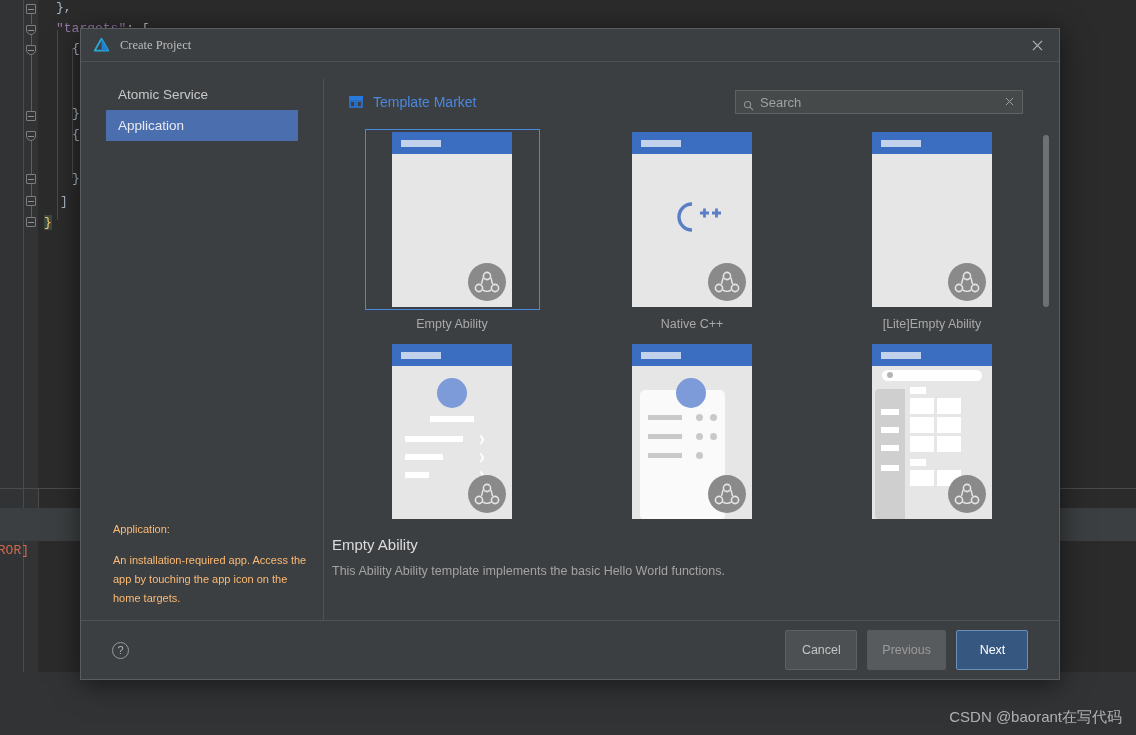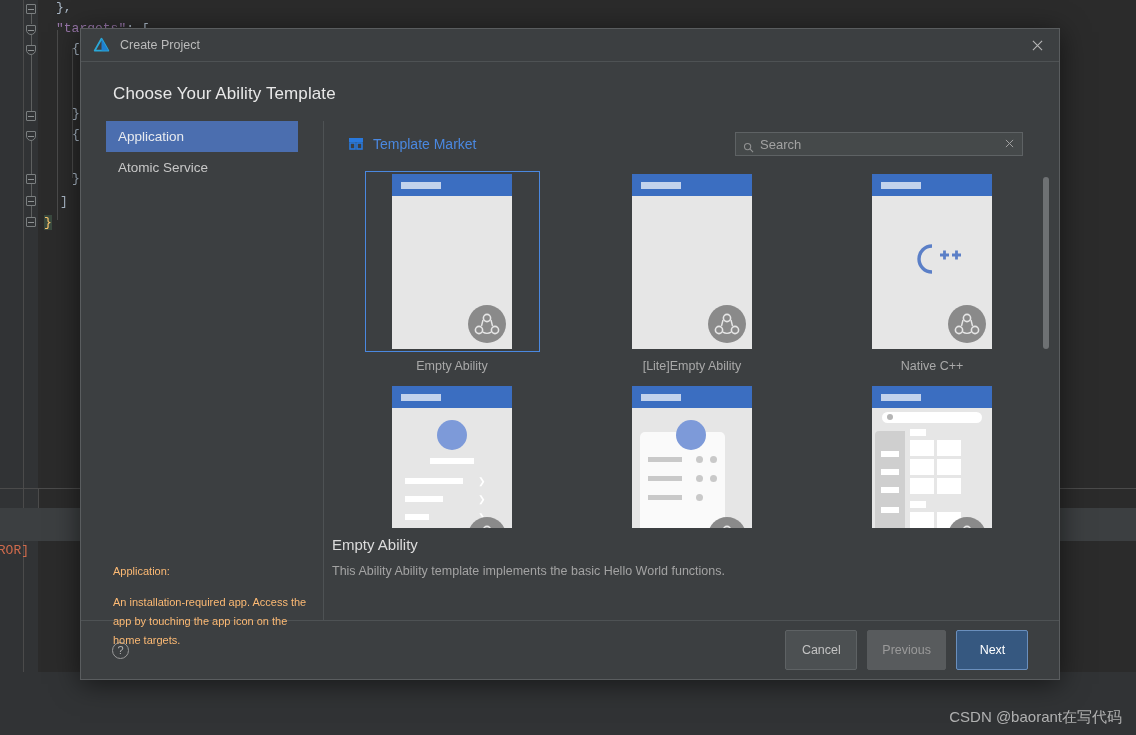--- a/index.html
+++ b/index.html
@@ -111,20 +111,21 @@
     display: flex;
     align-items: center;
     padding: 0 0 0 12px;
     flex: none;
   }
   .app-icon { width: 17px; height: 17px; flex: none; }
   .titlebar-title {
     margin-left: 10px;
     font-size: 12.5px;
     color: #bbbbbb;
+    font-family: Liberation Serif, serif;
   }
   .titlebar-spacer { flex: 1; }
   .close-btn {
     width: 44px; height: 32px;
     display: flex; align-items: center; justify-content: center;
     color: #b6b6b6;
     font-size: 15px;
     line-height: 1;
   }
 
@@ -467,31 +468,30 @@
     </span>
     <span class="titlebar-title">Create Project</span>
     <span class="titlebar-spacer"></span>
     <span class="close-btn">
       <svg viewBox="0 0 12 12" width="11" height="11">
         <path d="M1 1 L11 11 M11 1 L1 11" stroke="#b6b6b6" stroke-width="1.2"></path>
       </svg>
     </span>
   </div>
 
-  <div class="dialog-heading">Choose Your Ability Template</div>
 
   <div class="dialog-body">
 
     <div class="left-pane">
       <div class="nav-list">
+        <div class="nav-item">
+          <span>Atomic Service</span>
+        </div>
         <div class="nav-item selected">
           <span>Application</span>
-        </div>
-        <div class="nav-item">
-          <span>Atomic Service</span>
         </div>
       </div>
 
       <div class="left-desc">
         <div>Application:</div>
         <div class="gap"></div>
         <div>An installation-required app. Access the app by touching the app icon on the home targets.</div>
       </div>
     </div>
 
@@ -544,59 +544,59 @@
                 </div>
               </div>
             </div>
             <div class="tpl-label">Empty Ability</div>
           </div>
 
           <div class="tpl-cell">
             <div class="tpl-frame">
               <div class="tpl-thumb">
                 <div class="tpl-bar"></div>
-                <div class="tpl-badge">
-                  <svg viewBox="0 0 38 38" width="38" height="38">
-                    <circle cx="19" cy="13" r="3.6" fill="none" stroke="#e6e6e6" stroke-width="1.6"></circle>
-                    <circle cx="11" cy="25" r="3.6" fill="none" stroke="#e6e6e6" stroke-width="1.6"></circle>
-                    <circle cx="27" cy="25" r="3.6" fill="none" stroke="#e6e6e6" stroke-width="1.6"></circle>
-                    <path d="M15 15 L13.5 21" stroke="#e6e6e6" stroke-width="1.4"></path>
-                    <path d="M23 15 L24.5 21" stroke="#e6e6e6" stroke-width="1.4"></path>
-                    <path d="M14.8 27.2 Q19 29.6 23.2 27.2" fill="none" stroke="#e6e6e6" stroke-width="1.4"></path>
-                  </svg>
-                </div>
-              </div>
-            </div>
-            <div class="tpl-label">[Lite]Empty Ability</div>
-          </div>
-
-          <div class="tpl-cell">
-            <div class="tpl-frame">
-              <div class="tpl-thumb">
-                <div class="tpl-bar"></div>
                 <div class="cpp-logo">
                   <svg viewBox="0 0 60 34" width="60" height="34">
                     <path d="M30 4 A13 13 0 1 0 30 30" fill="none" stroke="#5b7fc7" stroke-width="3.4"></path>
                     <path d="M38 13 h9 M42.5 8.5 v9" stroke="#5b7fc7" stroke-width="2.8"></path>
                     <path d="M50 13 h9 M54.5 8.5 v9" stroke="#5b7fc7" stroke-width="2.8"></path>
                   </svg>
                 </div>
                 <div class="tpl-badge">
                   <svg viewBox="0 0 38 38" width="38" height="38">
                     <circle cx="19" cy="13" r="3.6" fill="none" stroke="#e6e6e6" stroke-width="1.6"></circle>
                     <circle cx="11" cy="25" r="3.6" fill="none" stroke="#e6e6e6" stroke-width="1.6"></circle>
                     <circle cx="27" cy="25" r="3.6" fill="none" stroke="#e6e6e6" stroke-width="1.6"></circle>
                     <path d="M15 15 L13.5 21" stroke="#e6e6e6" stroke-width="1.4"></path>
                     <path d="M23 15 L24.5 21" stroke="#e6e6e6" stroke-width="1.4"></path>
                     <path d="M14.8 27.2 Q19 29.6 23.2 27.2" fill="none" stroke="#e6e6e6" stroke-width="1.4"></path>
                   </svg>
                 </div>
               </div>
             </div>
             <div class="tpl-label">Native C++</div>
+          </div>
+
+          <div class="tpl-cell">
+            <div class="tpl-frame">
+              <div class="tpl-thumb">
+                <div class="tpl-bar"></div>
+                <div class="tpl-badge">
+                  <svg viewBox="0 0 38 38" width="38" height="38">
+                    <circle cx="19" cy="13" r="3.6" fill="none" stroke="#e6e6e6" stroke-width="1.6"></circle>
+                    <circle cx="11" cy="25" r="3.6" fill="none" stroke="#e6e6e6" stroke-width="1.6"></circle>
+                    <circle cx="27" cy="25" r="3.6" fill="none" stroke="#e6e6e6" stroke-width="1.6"></circle>
+                    <path d="M15 15 L13.5 21" stroke="#e6e6e6" stroke-width="1.4"></path>
+                    <path d="M23 15 L24.5 21" stroke="#e6e6e6" stroke-width="1.4"></path>
+                    <path d="M14.8 27.2 Q19 29.6 23.2 27.2" fill="none" stroke="#e6e6e6" stroke-width="1.4"></path>
+                  </svg>
+                </div>
+              </div>
+            </div>
+            <div class="tpl-label">[Lite]Empty Ability</div>
           </div>
 
           <div class="tpl-cell">
             <div class="tpl-frame">
               <div class="tpl-thumb">
                 <div class="tpl-bar"></div>
                 <div class="avatar-circle" style="left:45px;top:34px;width:30px;height:30px"></div>
                 <div class="sk-line" style="left:38px;top:72px;width:44px;height:6px"></div>
                 <div class="sk-line" style="left:13px;top:92px;width:58px;height:6px"></div>
                 <div class="sk-chev" style="left:86px;top:91px">❯</div>

